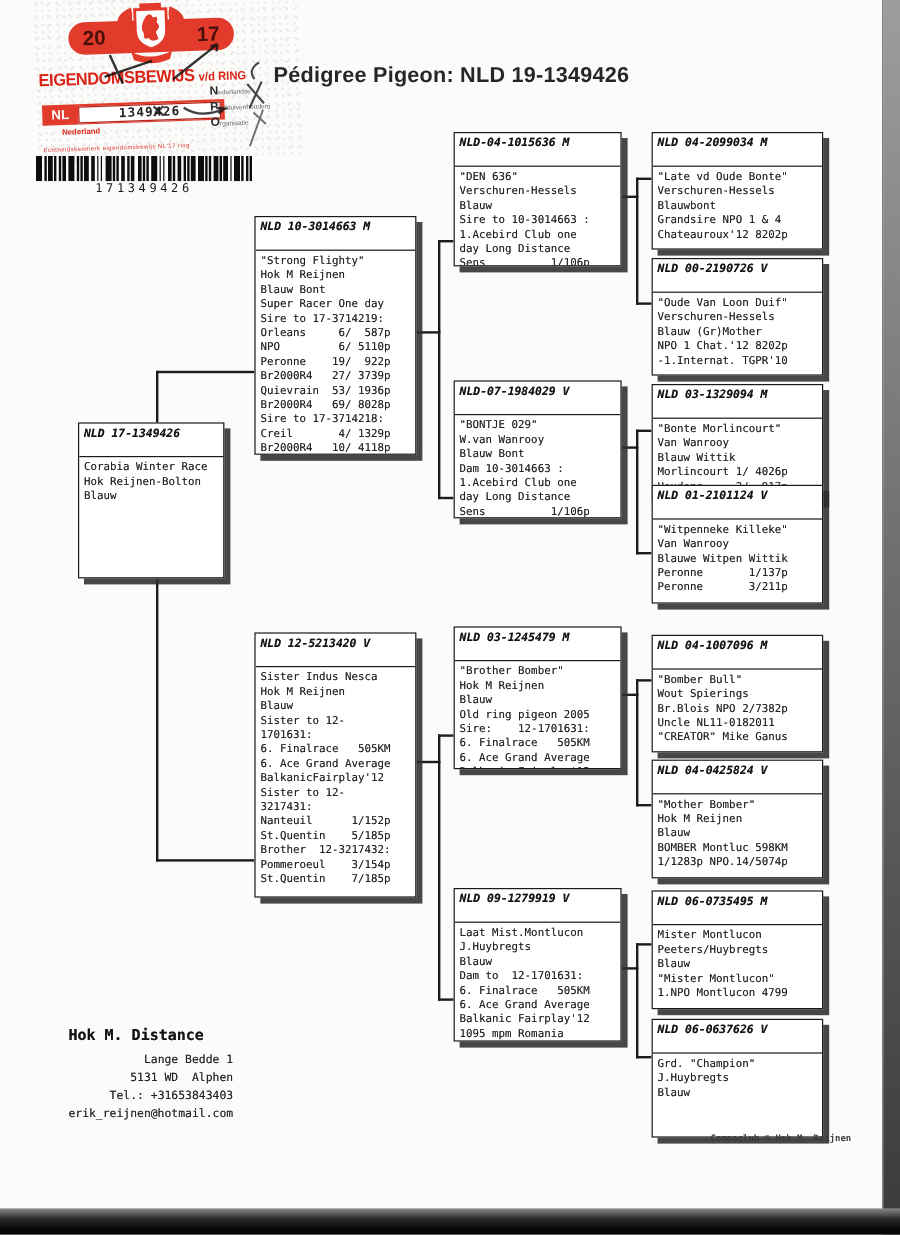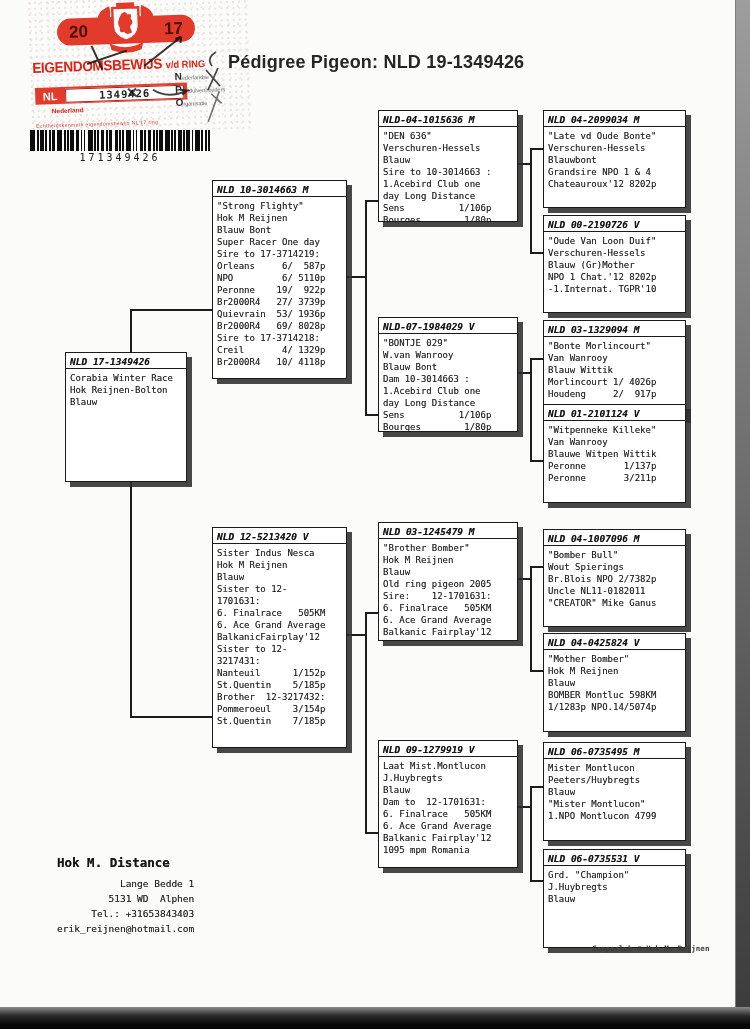--- a/index.html
+++ b/index.html
@@ -2,21 +2,21 @@
 <html><head>
 <meta charset="utf-8">
 <style>
   html,body{margin:0;padding:0;background:#222;}
   #page{position:relative;width:750px;height:1029px;background:#fbfbfa;overflow:hidden;
         font-family:"DejaVu Sans Mono",monospace;}
   
   .pbox{position:absolute;background:#fff;border:1.5px solid #1a1a1a;
         box-shadow:5px 5px 0 rgba(45,45,45,.88);overflow:hidden;}
   .pbox-h{font-style:italic;font-weight:bold;font-size:9.5px;line-height:13px;
-          padding:2px 4px 0 4px;border-bottom:1.2px solid #1a1a1a;color:#141414;
+          padding:2px 4px 12px 4px;border-bottom:1.2px solid #1a1a1a;color:#141414;
           white-space:pre;text-shadow:0 0 .4px rgba(0,0,0,.6);}
   .pbox-b{font-size:9px;line-height:12px;padding:3px 4px;color:#222;white-space:pre;
           text-shadow:0 0 .4px rgba(0,0,0,.45);}
   
   .ln{position:absolute;background:#1c1c1c;}
   
   .title{position:absolute;left:228px;top:52px;font-family:"Liberation Sans",sans-serif;
          font-weight:600;font-size:18px;color:#262626;letter-spacing:.2px;}
   
   .stamp{position:absolute;left:30px;top:4px;width:215px;height:130px;
@@ -343,21 +343,21 @@
   <div class="pbox" style="left:543px;top:742px;width:141px;height:97px">
     <div class="pbox-h">NLD 06-0735495 M</div>
     <div class="pbox-b">Mister Montlucon
 Peeters/Huybregts
 Blauw
 "Mister Montlucon"
 1.NPO Montlucon 4799</div>
   </div>
 
   <div class="pbox" style="left:543px;top:849px;width:141px;height:97px">
-    <div class="pbox-h">NLD 06-0735531 V</div>
+    <div class="pbox-h">NLD 06-0637626 V</div>
     <div class="pbox-b">Grd. "Champion"
 J.Huybregts
 Blauw</div>
   </div>
 
   <div class="breeder-name">Hok M. Distance</div>
   <div class="breeder-lines">Lange Bedde 1
 5131 WD  Alphen
 Tel.: +31653843403
 erik_reijnen@hotmail.com</div>

